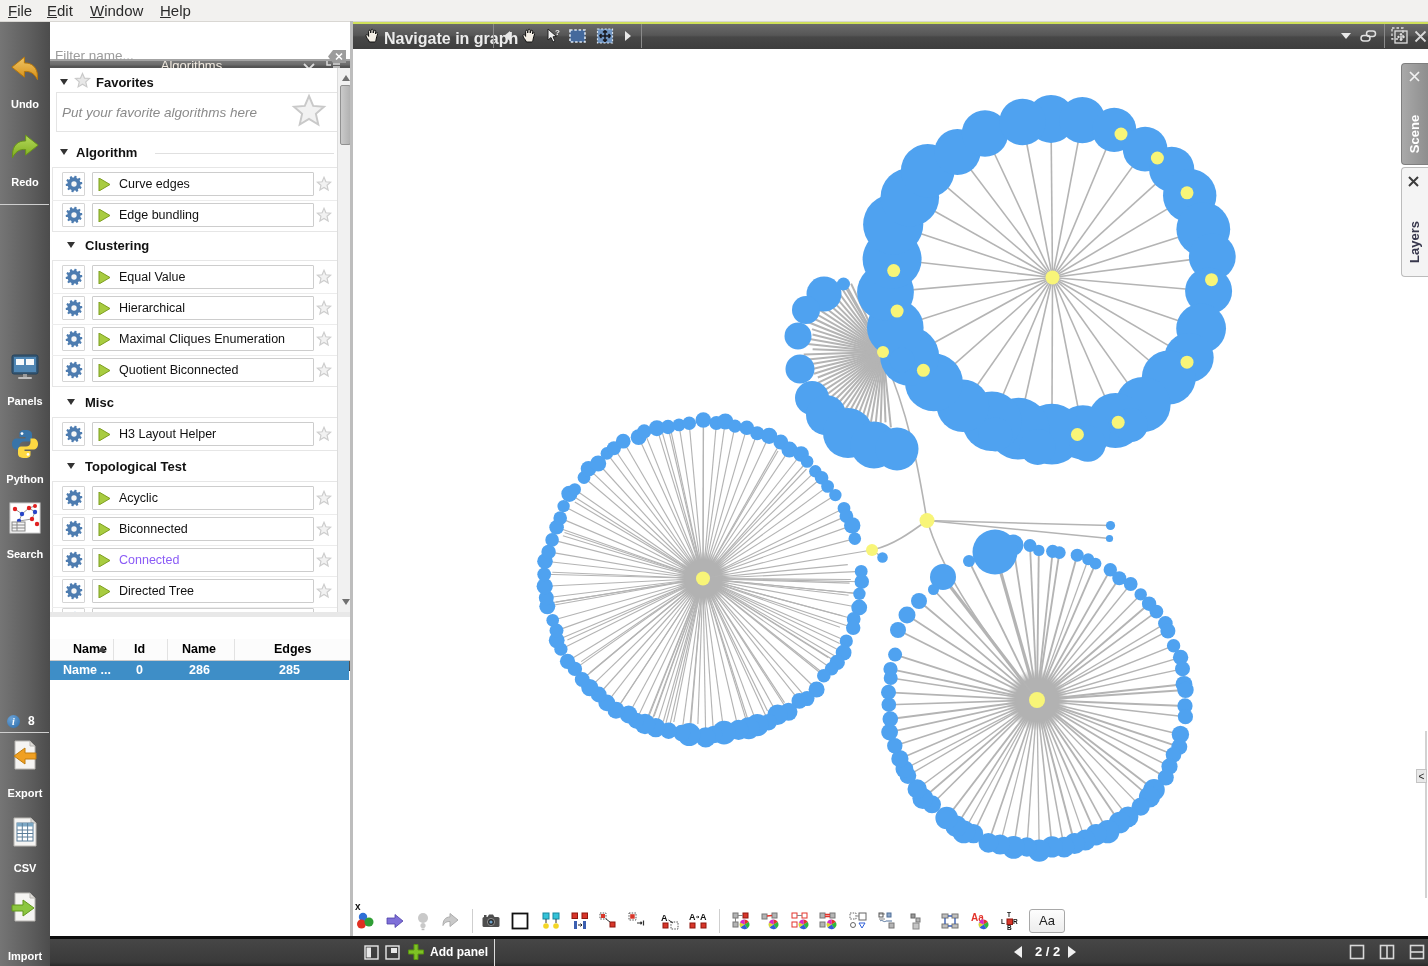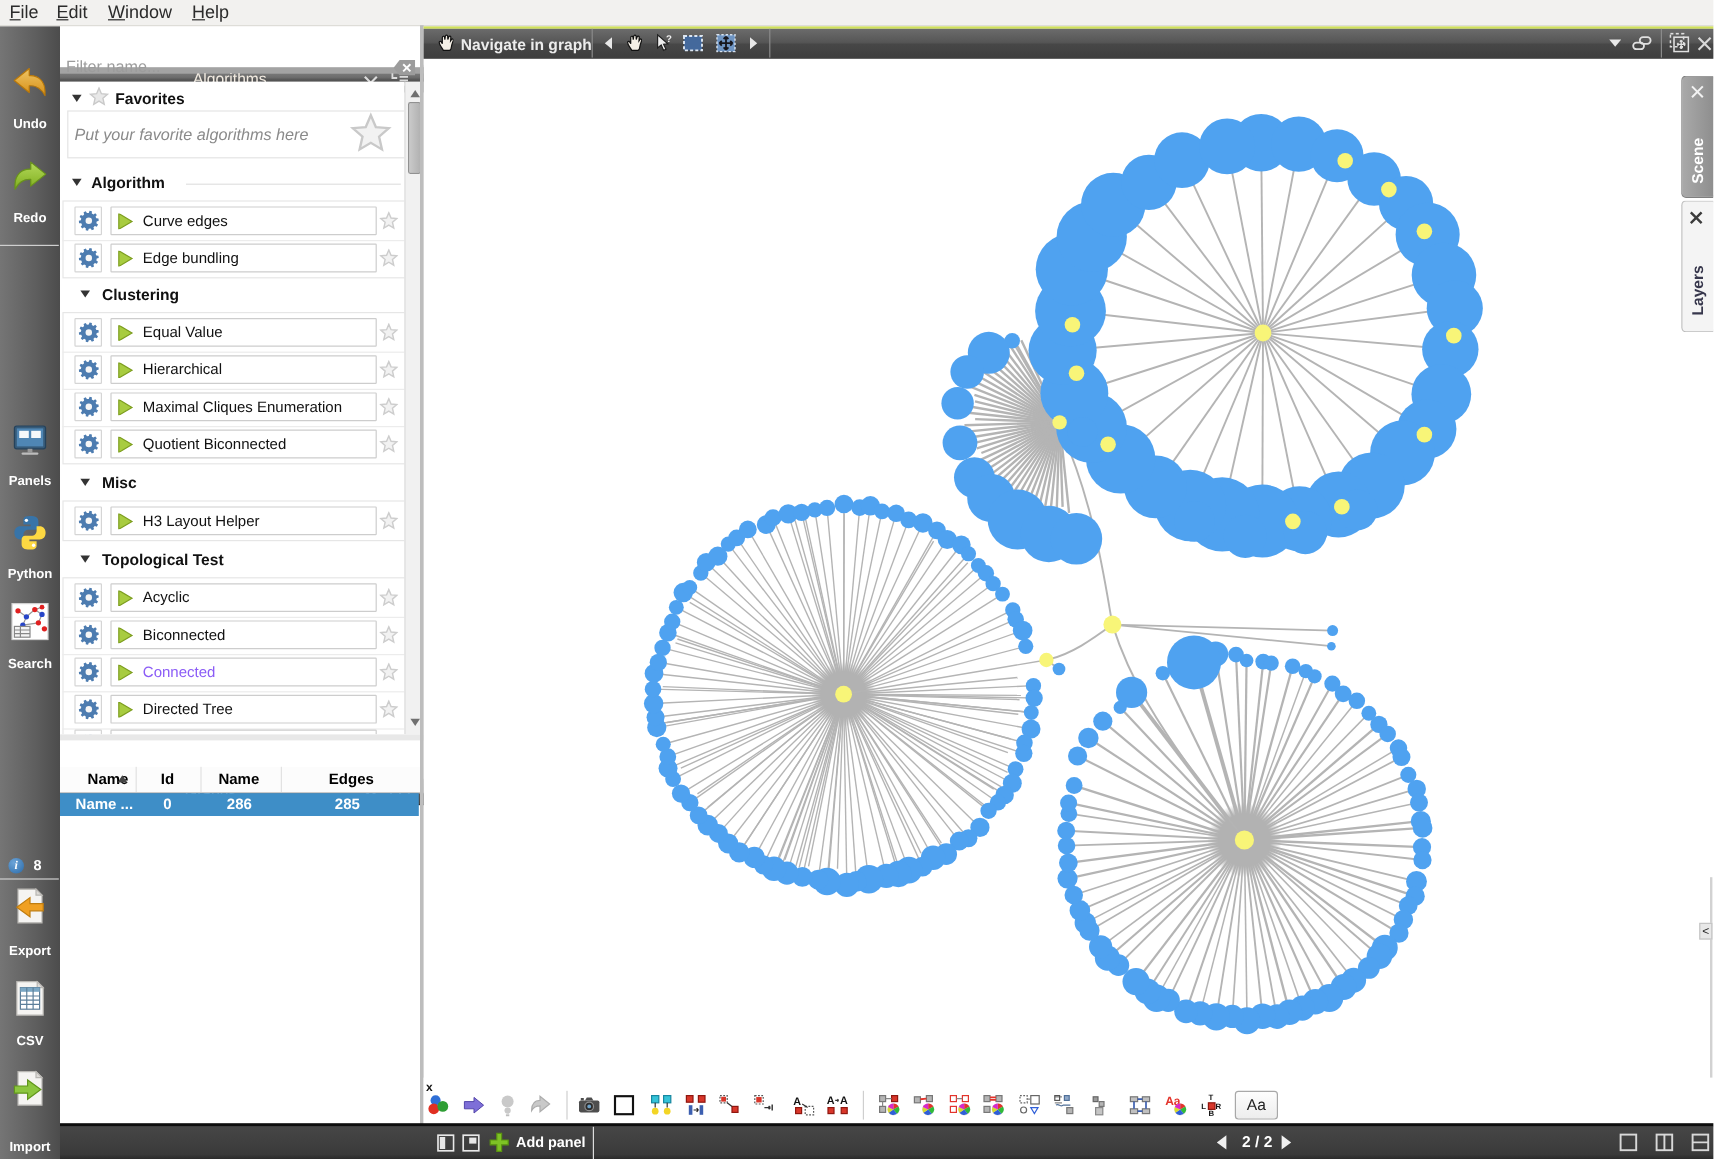--- a/index.html
+++ b/index.html
@@ -124,21 +124,21 @@
       </svg>
    <svg width="16" height="14" style="position:absolute;right:12px;top:4px" viewBox="0 0 16 14">
      <path d="M2 2 L2 6 L6 6" stroke="#dcdcdc" stroke-width="1.5" fill="none"></path>
      <line x1="8" y1="2" x2="15" y2="2" stroke="#dcdcdc" stroke-width="1.5"></line>
      <line x1="8" y1="5" x2="15" y2="5" stroke="#dcdcdc" stroke-width="1.5"></line>
      <line x1="8" y1="8" x2="15" y2="8" stroke="#dcdcdc" stroke-width="1.5"></line>
      <path d="M8 10 L14 10 L11 14 Z" fill="#dcdcdc"></path>
    </svg>
  </div>
 
- <div class="abs" style="left:0;top:23px;width:303px;height:16px;background:#fff;border-bottom:5px solid #a3a3a3;box-sizing:border-box;">
+ <div class="abs" style="left:0;top:23px;width:303px;height:16px;background:#fff;border-bottom:2px solid #a3a3a3;box-sizing:border-box;">
    <span style="position:absolute;left:5px;top:3px;font-size:13.5px;color:#9c9c9c;">Filter name...</span>
    <svg width="18" height="13" style="position:absolute;left:278px;top:5px" viewBox="0 0 18 13">
      <path d="M5 0 L18 0 L18 13 L5 13 L0 6.5 Z" fill="#9c9c9c"></path>
      <path d="M8 3.5 L14 9.5 M14 3.5 L8 9.5" stroke="#fff" stroke-width="1.6"></path>
    </svg>
  </div>
 </div>
 <div class="abs" style="left:50px;top:68px;width:287px;height:544px;background:#fff;overflow:hidden;">
     <div class="tri" style="left:10px;top:11px;"></div>
     <div class="sechead" style="left:46px;top:7px;">Favorites</div>
@@ -377,21 +377,21 @@
    <span style="position:absolute;left:139px;top:2px;">286</span>
    <span style="position:absolute;left:229px;top:2px;">285</span>
  </div>
 </div>
 <div class="abs" style="left:350px;top:21px;width:3px;height:917px;background:#bdbdbd;"></div>
 <div class="abs" style="left:353px;top:22px;width:1075px;height:2px;background:#cfe05a;"></div>
 <div class="abs" style="left:353px;top:24px;width:1075px;height:25px;background:linear-gradient(#6b6b6b,#565656 45%,#474747 52%,#3e3e3e);color:#ececec;">
   <svg width="13" height="15" viewBox="0 0 13 15" style="position:absolute;left:12px;top:4px">
     <path d="M4.5 14 C3 11 1 9.5 1 7.5 C1 6.3 2.4 6.2 3 7.3 L3.6 8.4 L3.6 3.4 C3.6 1.8 5.4 1.8 5.5 3.3 L5.7 5 L6.1 2.2 C6.3 0.8 8 0.9 8.1 2.3 L8.2 5 L8.9 2.9 C9.3 1.7 10.8 2 10.7 3.3 L10.5 6 L11.2 5 C11.9 4 13.2 4.7 12.7 5.9 C11.9 7.9 11.4 9.2 11.2 11 C11 12.8 10.3 14 9.5 14 Z" fill="#f4efe6" stroke="#111" stroke-width="1"></path>
   </svg>
-  <span style="position:absolute;left:31px;top:6px;font-size:13px;font-weight:bold;">Navigate in graph</span>
+  <span style="position:absolute;left:31px;top:6px;font-size:16px;font-weight:bold;">Navigate in graph</span>
   <span style="position:absolute;left:140px;top:0;height:24px;border-left:1px solid #8a8a8a;"></span>
   <span style="position:absolute;left:151px;top:7px;width:0;height:0;border-top:5px solid transparent;border-bottom:5px solid transparent;border-right:6px solid #e8e8e8;"></span>
   <svg width="13" height="15" viewBox="0 0 13 15" style="position:absolute;left:169px;top:4px">
     <path d="M4.5 14 C3 11 1 9.5 1 7.5 C1 6.3 2.4 6.2 3 7.3 L3.6 8.4 L3.6 3.4 C3.6 1.8 5.4 1.8 5.5 3.3 L5.7 5 L6.1 2.2 C6.3 0.8 8 0.9 8.1 2.3 L8.2 5 L8.9 2.9 C9.3 1.7 10.8 2 10.7 3.3 L10.5 6 L11.2 5 C11.9 4 13.2 4.7 12.7 5.9 C11.9 7.9 11.4 9.2 11.2 11 C11 12.8 10.3 14 9.5 14 Z" fill="#f4efe6" stroke="#111" stroke-width="1"></path>
   </svg>
   <svg width="16" height="16" viewBox="0 0 16 16" style="position:absolute;left:192px;top:4px">
     <path d="M3 1 L3 12 L6 9.5 L8 14 L10 13 L8 8.8 L11.5 8.5 Z" fill="#f0f0f0" stroke="#222" stroke-width="1"></path>
     <text x="10" y="7" font-size="8" fill="#f0f0f0" font-weight="bold">?</text>
   </svg>
   <svg width="18" height="16" viewBox="0 0 18 16" style="position:absolute;left:216px;top:4px">

